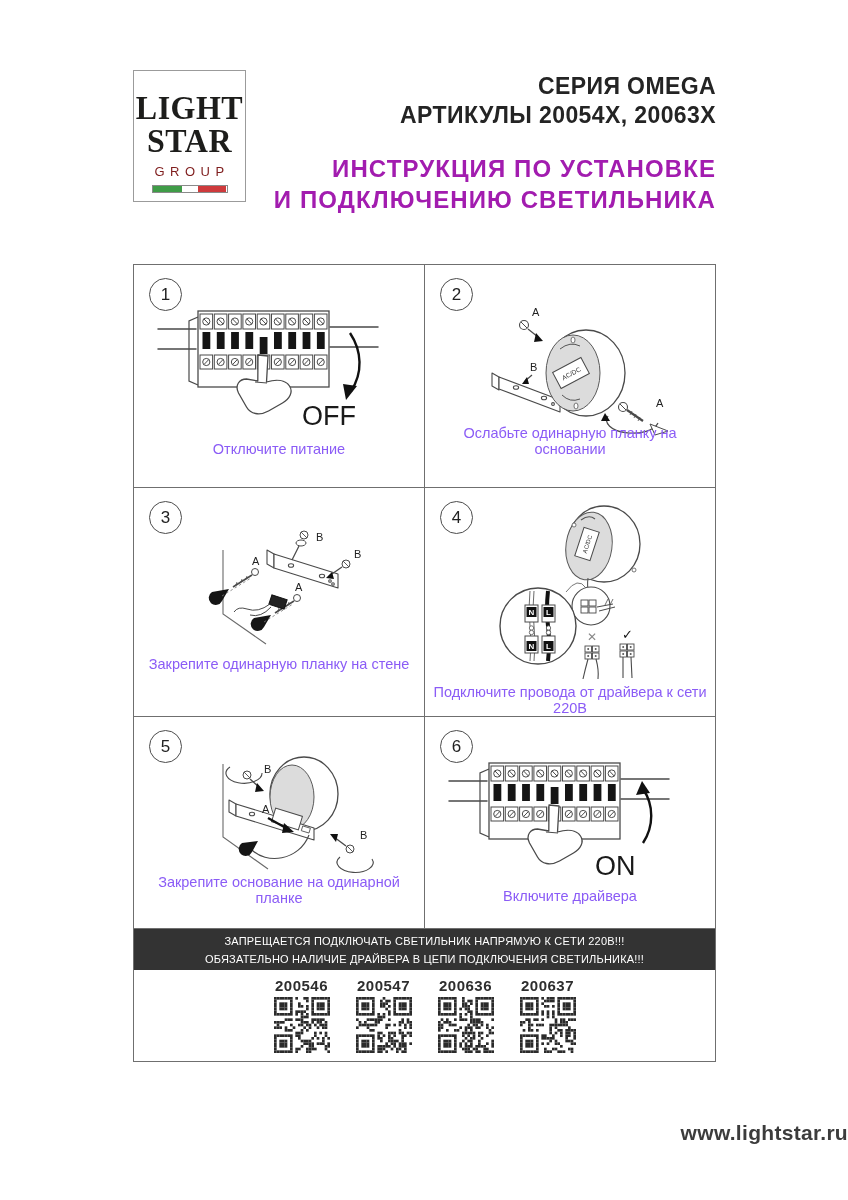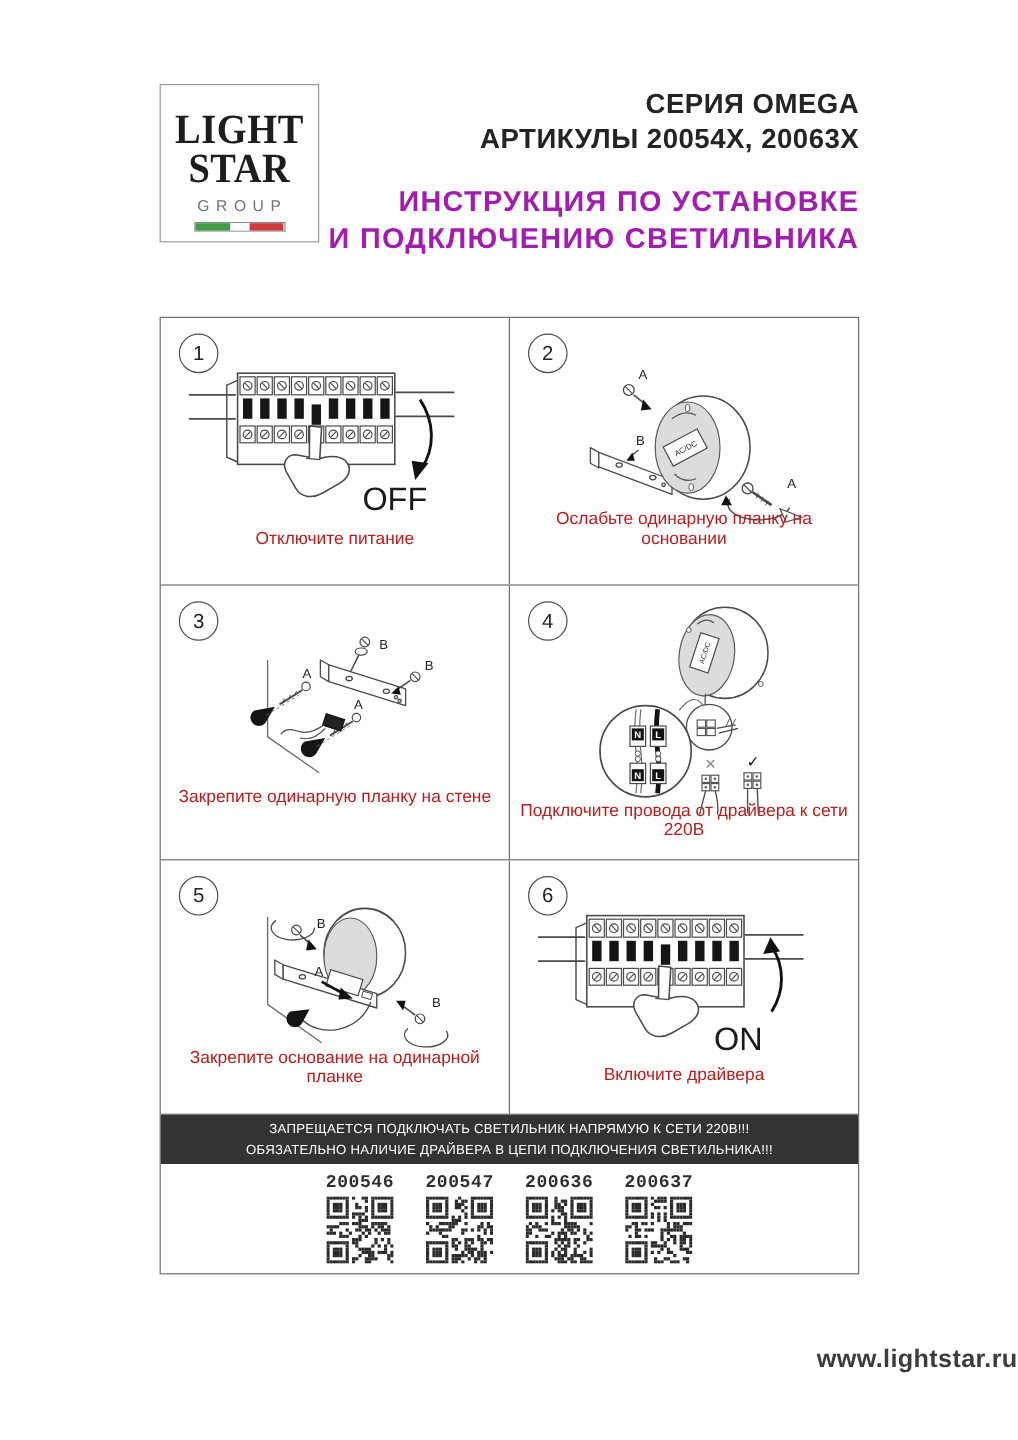--- a/index.html
+++ b/index.html
@@ -1,55 +1,55 @@
 <!DOCTYPE html>
 <html><head>
 <meta charset="utf-8">
 <style>
   html,body{margin:0;padding:0;background:#fff;}
   .page{position:relative;width:848px;height:1200px;background:#ffffff;
         font-family:"Liberation Sans",sans-serif;overflow:hidden;color:#262626;}
 
   
-  .logo-box{position:absolute;left:133px;top:70px;width:133px;height:132px;
+  .logo-box{position:absolute;left:133px;top:70px;width:113px;height:132px;
             border:1.6px solid #9b9b9b;box-sizing:border-box;background:#fff;
             display:flex;flex-direction:column;align-items:center;padding-top:20px;}
   .logo-word{font-family:"Liberation Serif",serif;font-weight:700;font-size:32px;
              line-height:33px;color:#1d1d1b;letter-spacing:.5px;transform:scaleY(1.08);}
-  .logo-group{margin-top:7px;font-size:13px;letter-spacing:5.5px;color:#737373;text-indent:5px;}
+  .logo-group{margin-top:7px;font-size:13px;letter-spacing:5.5px;color:#7f1d1d;text-indent:5px;}
   .logo-flag{margin-top:6px;width:76px;height:8px;border:1px solid #8a8a8a;display:flex;box-sizing:border-box;}
   .logo-flag span{height:100%;}
   .fg{width:40%;} .fw{width:22%;} .fr{width:38%;}
 
   
   .header-text{position:absolute;right:132px;top:72px;text-align:right;}
   .series-line{font-size:23px;font-weight:700;line-height:29px;letter-spacing:.4px;color:#242424;}
   .instr-block{margin-top:23px;}
   .instr-line{font-size:24px;font-weight:700;line-height:31px;letter-spacing:1.1px;color:#a21caf;}
 
   
   .frame{position:absolute;left:133px;top:264px;width:583px;height:798px;
          border:1.8px solid #6f6f6f;box-sizing:border-box;background:#fff;}
   .row{display:flex;border-bottom:1.8px solid #6f6f6f;}
   .row-1{height:222px;} .row-2{height:228px;} .row-3{height:211px;}
   .cell{flex:1;position:relative;}
   .cell-l{border-right:1.8px solid #6f6f6f;}
   .step-circle{position:absolute;top:13px;left:15px;width:31px;height:31px;border:1.4px solid #4c4c4c;
                border-radius:50%;display:flex;align-items:center;justify-content:center;
                font-size:17px;color:#222;background:#fff;}
-  .caption{position:absolute;left:6px;right:6px;text-align:center;font-size:14.5px;color:#b91c1c;}
-  .cap-1,.cap-2{bottom:30px;} .cap-3{bottom:44px;} .cap-4{bottom:16px;} .cap-5{bottom:22px;} .cap-6{bottom:24px;}
+  .caption{position:absolute;left:6px;right:6px;text-align:center;font-size:14.5px;color:#8b5cf6;}
+  .cap-1,.cap-2{bottom:30px;} .cap-3{bottom:44px;} .cap-4{bottom:0;} .cap-5{bottom:22px;} .cap-6{bottom:24px;}
   .illus{position:absolute;}
 
   
   .banner{height:41px;display:flex;flex-direction:column;justify-content:center;text-align:center;}
   .banner div{font-size:11px;font-weight:400;line-height:18px;letter-spacing:.2px;}
 
   
-  .qr-row{display:flex;justify-content:center;align-items:flex-start;gap:26px;padding-top:7px;font-family:Liberation Mono, monospace;}
+  .qr-row{display:flex;justify-content:center;align-items:flex-start;gap:26px;padding-top:7px;}
   .qr-item{text-align:center;}
   .qr-num{font-size:15px;font-weight:700;color:#2e2e2e;margin-bottom:3px;letter-spacing:.5px;}
   .qr-code svg{display:block;margin:0 auto;}
 
   
   .footer{position:absolute;left:0;width:100%;top:1121px;text-align:right;
           font-size:21px;font-weight:700;color:#3c3c3c;letter-spacing:.3px;}
 
   svg text{font-family:"Liberation Sans",sans-serif;}
 </style>

